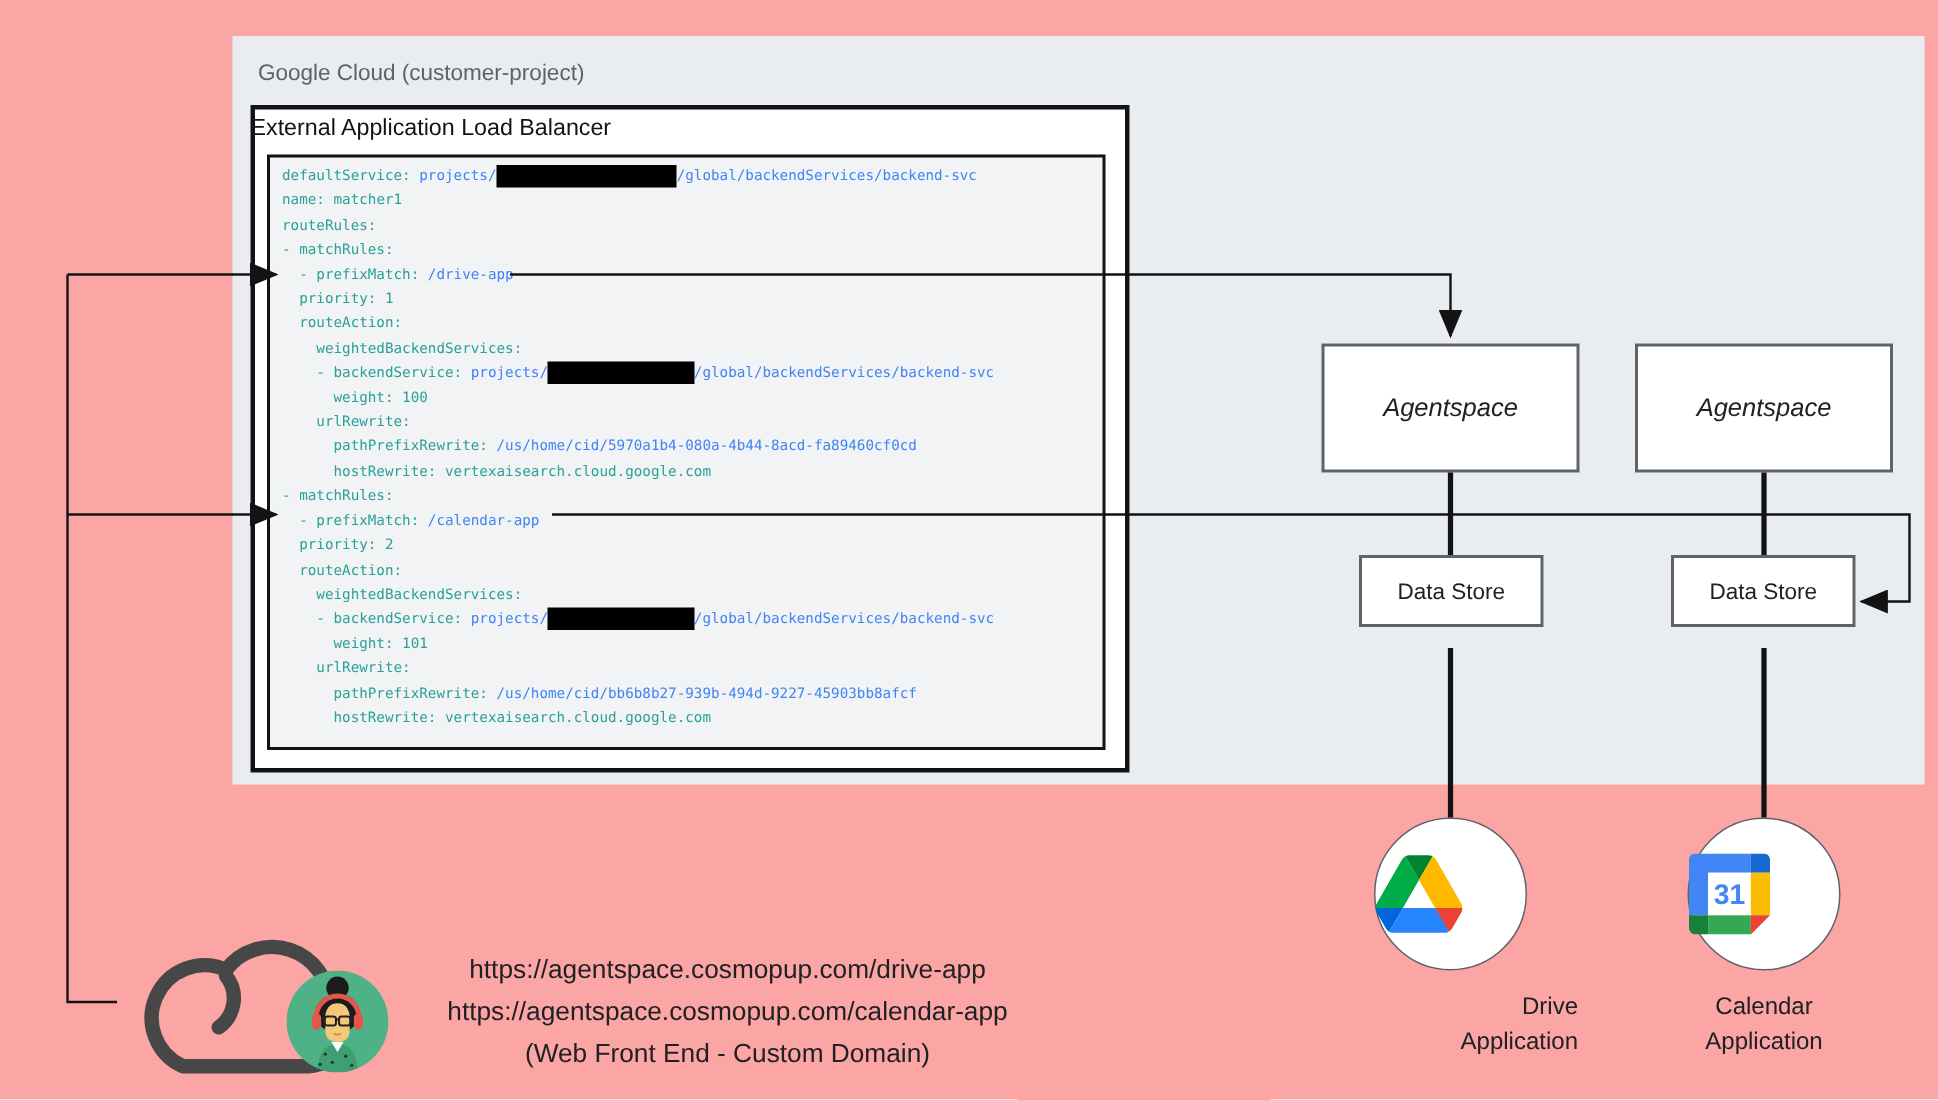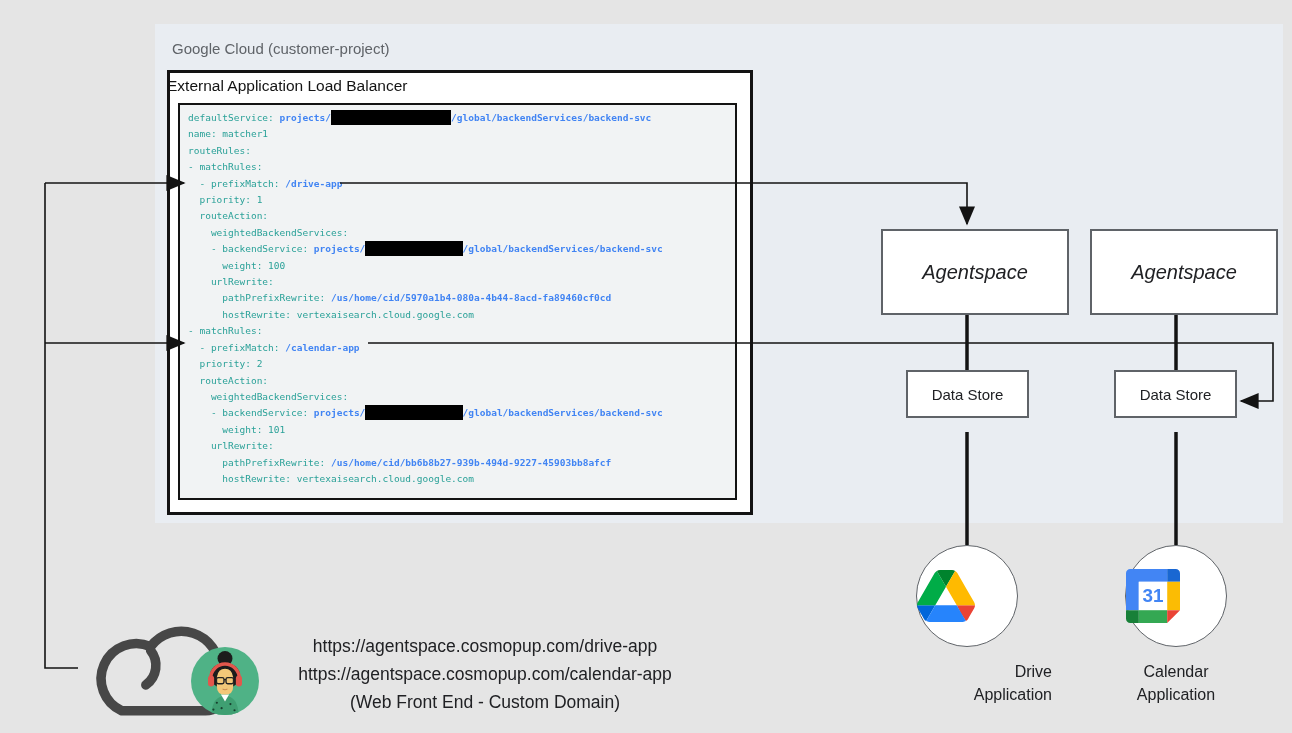--- a/index.html
+++ b/index.html
@@ -1,39 +1,39 @@
 <!DOCTYPE html>
 <html><head>
 <meta charset="utf-8">
 <style>
   html,body{margin:0;padding:0;background:#fff;}
-  #canvas{position:relative;width:1292px;height:733px;background:#e5e5e5;overflow:hidden;
+  #canvas{position:relative;width:1292px;height:733px;background:#fca5a5;overflow:hidden;
           font-family:"Liberation Sans",sans-serif;color:#202124;}
   .abs{position:absolute;box-sizing:border-box;}
 
   
   #gc-panel{left:155px;top:24px;width:1128px;height:499px;background:#e9edf2;}
   #gc-label{left:172px;top:40px;font-size:15px;color:#5f6368;}
 
   
   #elb-box{left:167px;top:70px;width:586px;height:445px;background:#fff;border:3px solid #131313;z-index:2;}
   #elb-title{left:167px;top:77px;width:586px;font-size:15.5px;color:#131313;z-index:3;}
 
   
   #code-block{left:178px;top:103px;width:559px;height:397px;background:#f1f3f4;border:2px solid #131313;
       padding:5px 0 0 8px;font-family:"DejaVu Sans Mono","Liberation Mono",monospace;
       font-size:9.5px;line-height:16.4px;white-space:pre;overflow:hidden;z-index:3;}
   .tok-k{color:#2aa198;}
-  .tok-b{color:#4184f3;font-weight:bold;}
+  .tok-b{color:#4184f3;}
   .tok-x{background:#000;color:transparent;padding:2px 0;}
 
   
   .node{position:absolute;background:#fff;border:2px solid #5f6368;display:flex;align-items:center;
         justify-content:center;box-sizing:border-box;z-index:4;}
-  .agentspace{width:188px;height:86px;font-style:italic;font-size:20px;}
+  .agentspace{width:172px;height:86px;font-style:italic;font-size:17px;}
   .datastore{width:123px;height:48px;font-size:15px;}
   #agentspace-1{left:881px;top:229px;}
   #agentspace-2{left:1090px;top:229px;}
   #datastore-1{left:906px;top:370px;}
   #datastore-2{left:1114px;top:370px;}
 
   .app-circle{position:absolute;width:102px;height:102px;border:1.5px solid #5f6368;border-radius:50%;
         background:#fff;display:flex;align-items:center;box-sizing:border-box;z-index:4;}
   #drive-circle{left:916px;top:545px;}
   #calendar-circle{left:1125px;top:545px;}

